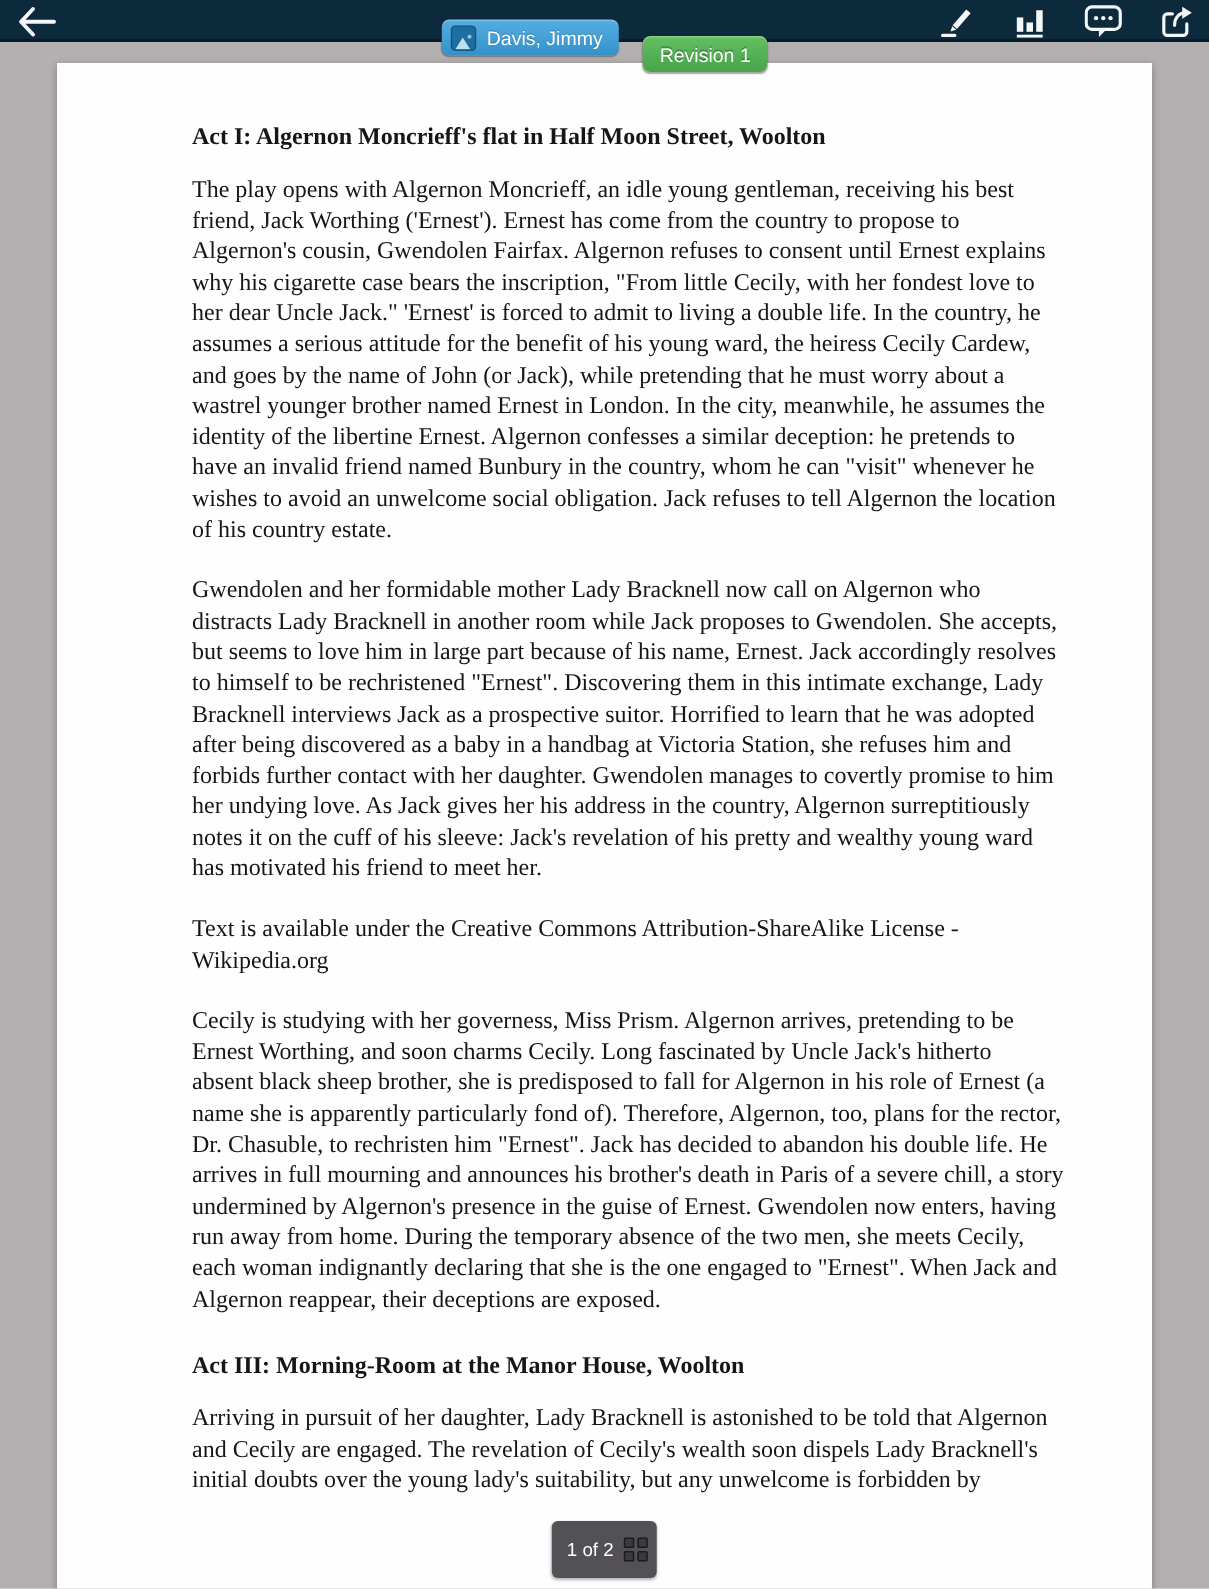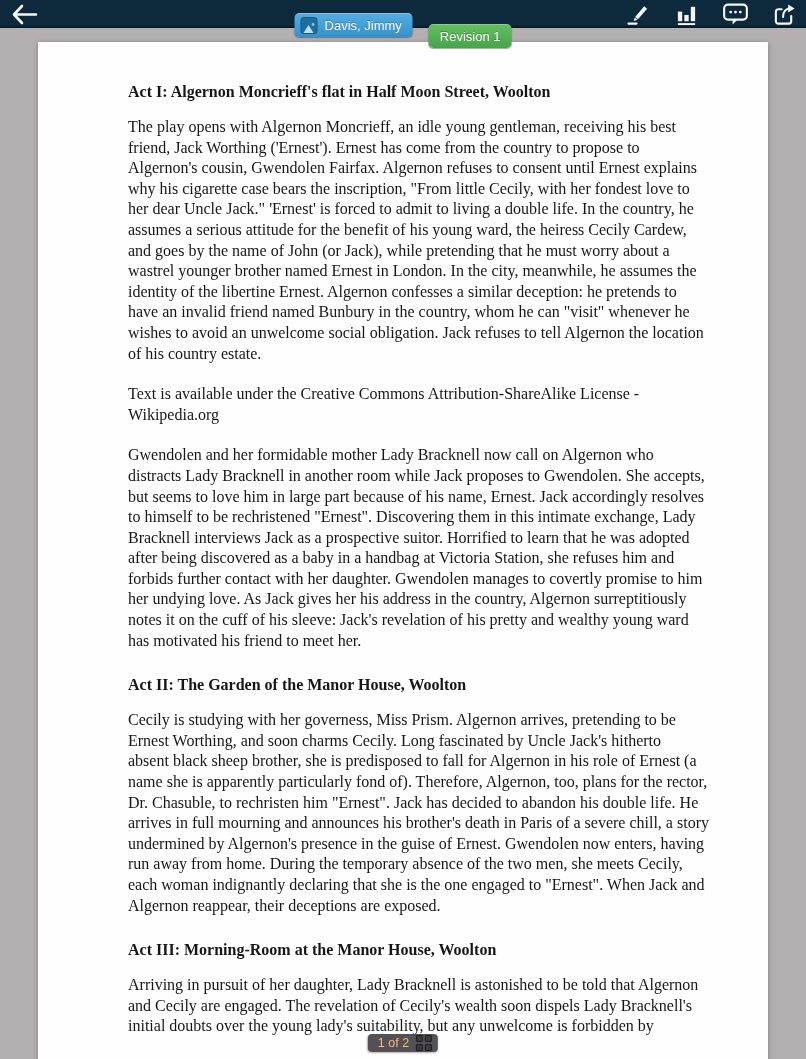--- a/index.html
+++ b/index.html
@@ -100,26 +100,26 @@
     font-size: 16px;
     line-height: 20.6px;
     margin: 0 0 20px 0;
     white-space: pre-line;
   }
 
   
   .page-pill {
     position: absolute; bottom: 7px; left: 50%;
     transform: translateX(-50%);
-    height: 18px;
+    height: 38px;
     background: rgba(74,72,77,0.95);
     border-radius: 4px;
     display: flex; align-items: center; gap: 7px;
     padding: 0 6px 0 10px;
-    color: #fdba74;
+    color: #ffffff;
     font-size: 12.5px;
     cursor: pointer;
     box-shadow: 0 1px 2px rgba(0,0,0,0.3);
   }
   .grid-icon {
     display: grid;
     grid-template-columns: 7px 7px;
     grid-template-rows: 7px 7px;
     gap: 2px;
   }
@@ -210,34 +210,33 @@
 Algernon's cousin, Gwendolen Fairfax. Algernon refuses to consent until Ernest explains
 why his cigarette case bears the inscription, "From little Cecily, with her fondest love to
 her dear Uncle Jack." 'Ernest' is forced to admit to living a double life. In the country, he
 assumes a serious attitude for the benefit of his young ward, the heiress Cecily Cardew,
 and goes by the name of John (or Jack), while pretending that he must worry about a
 wastrel younger brother named Ernest in London. In the city, meanwhile, he assumes the
 identity of the libertine Ernest. Algernon confesses a similar deception: he pretends to
 have an invalid friend named Bunbury in the country, whom he can "visit" whenever he
 wishes to avoid an unwelcome social obligation. Jack refuses to tell Algernon the location
 of his country estate.</p>
-      <p>Text is available under the Creative Commons Attribution-ShareAlike License -
-Wikipedia.org</p>
       <p>Gwendolen and her formidable mother Lady Bracknell now call on Algernon who
 distracts Lady Bracknell in another room while Jack proposes to Gwendolen. She accepts,
 but seems to love him in large part because of his name, Ernest. Jack accordingly resolves
 to himself to be rechristened "Ernest". Discovering them in this intimate exchange, Lady
 Bracknell interviews Jack as a prospective suitor. Horrified to learn that he was adopted
 after being discovered as a baby in a handbag at Victoria Station, she refuses him and
 forbids further contact with her daughter. Gwendolen manages to covertly promise to him
 her undying love. As Jack gives her his address in the country, Algernon surreptitiously
 notes it on the cuff of his sleeve: Jack's revelation of his pretty and wealthy young ward
 has motivated his friend to meet her.</p>
-
-      <h3>Act II: The Garden of the Manor House, Woolton</h3>
+      <p>Text is available under the Creative Commons Attribution-ShareAlike License -
+Wikipedia.org</p>
+
       <p>Cecily is studying with her governess, Miss Prism. Algernon arrives, pretending to be
 Ernest Worthing, and soon charms Cecily. Long fascinated by Uncle Jack's hitherto
 absent black sheep brother, she is predisposed to fall for Algernon in his role of Ernest (a
 name she is apparently particularly fond of). Therefore, Algernon, too, plans for the rector,
 Dr. Chasuble, to rechristen him "Ernest". Jack has decided to abandon his double life. He
 arrives in full mourning and announces his brother's death in Paris of a severe chill, a story
 undermined by Algernon's presence in the guise of Ernest. Gwendolen now enters, having
 run away from home. During the temporary absence of the two men, she meets Cecily,
 each woman indignantly declaring that she is the one engaged to "Ernest". When Jack and
 Algernon reappear, their deceptions are exposed.</p>

